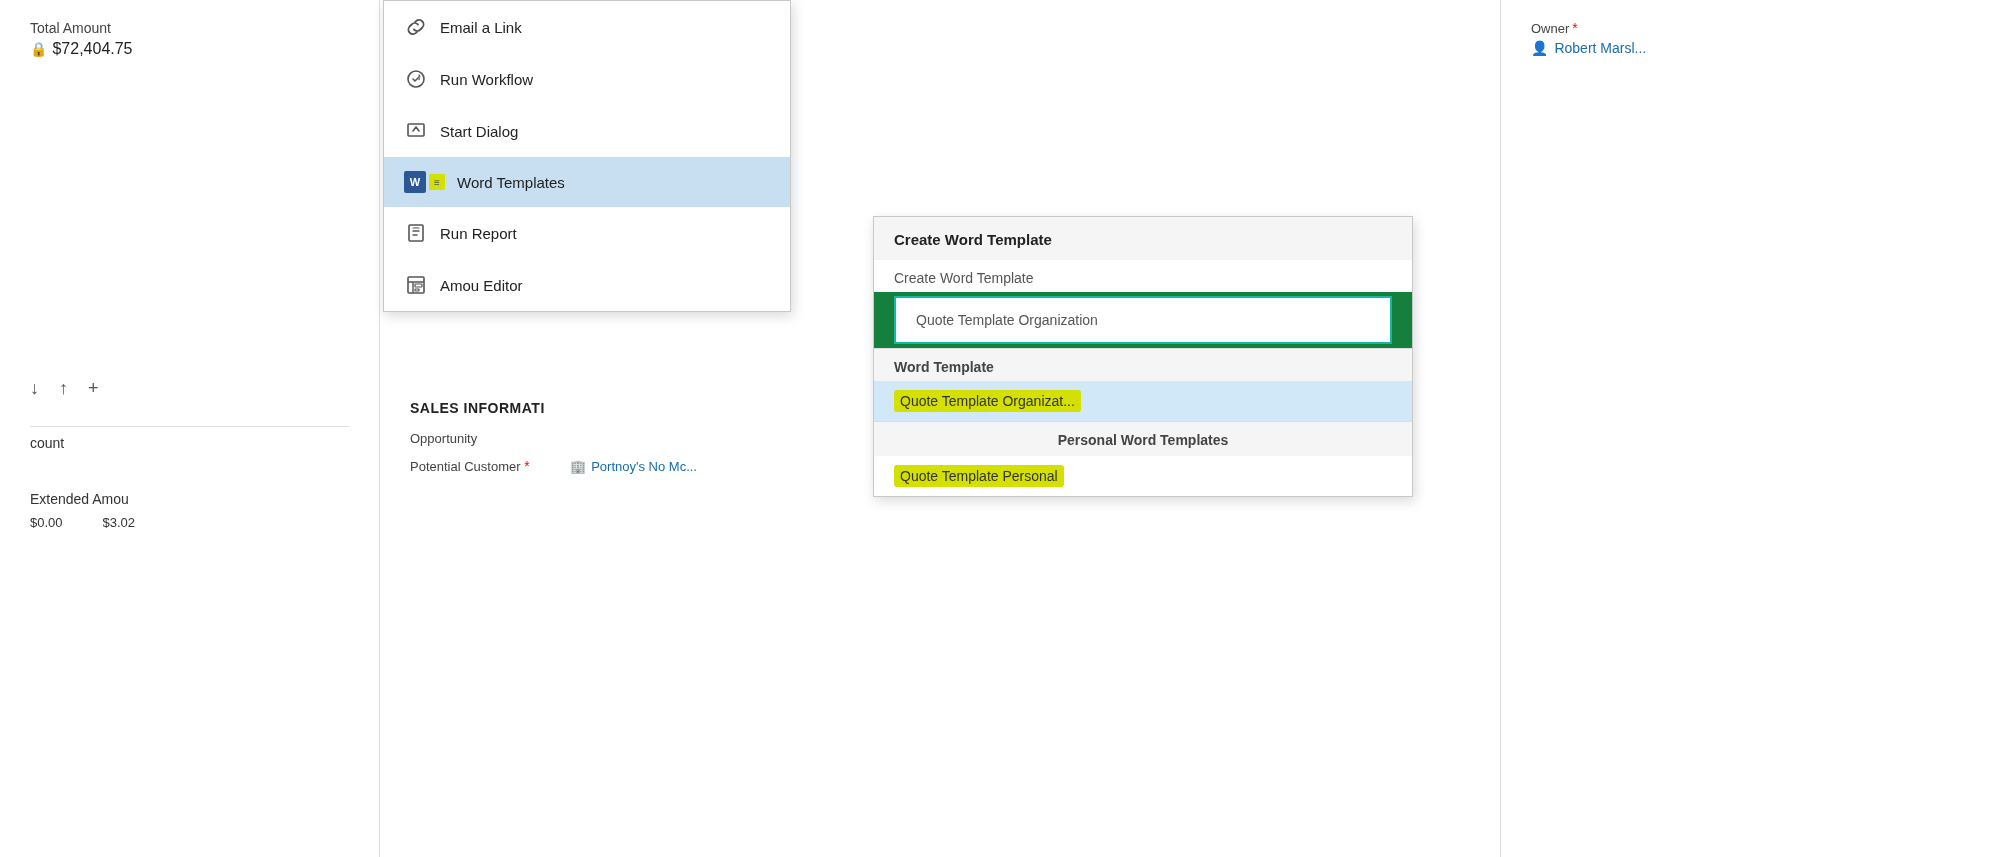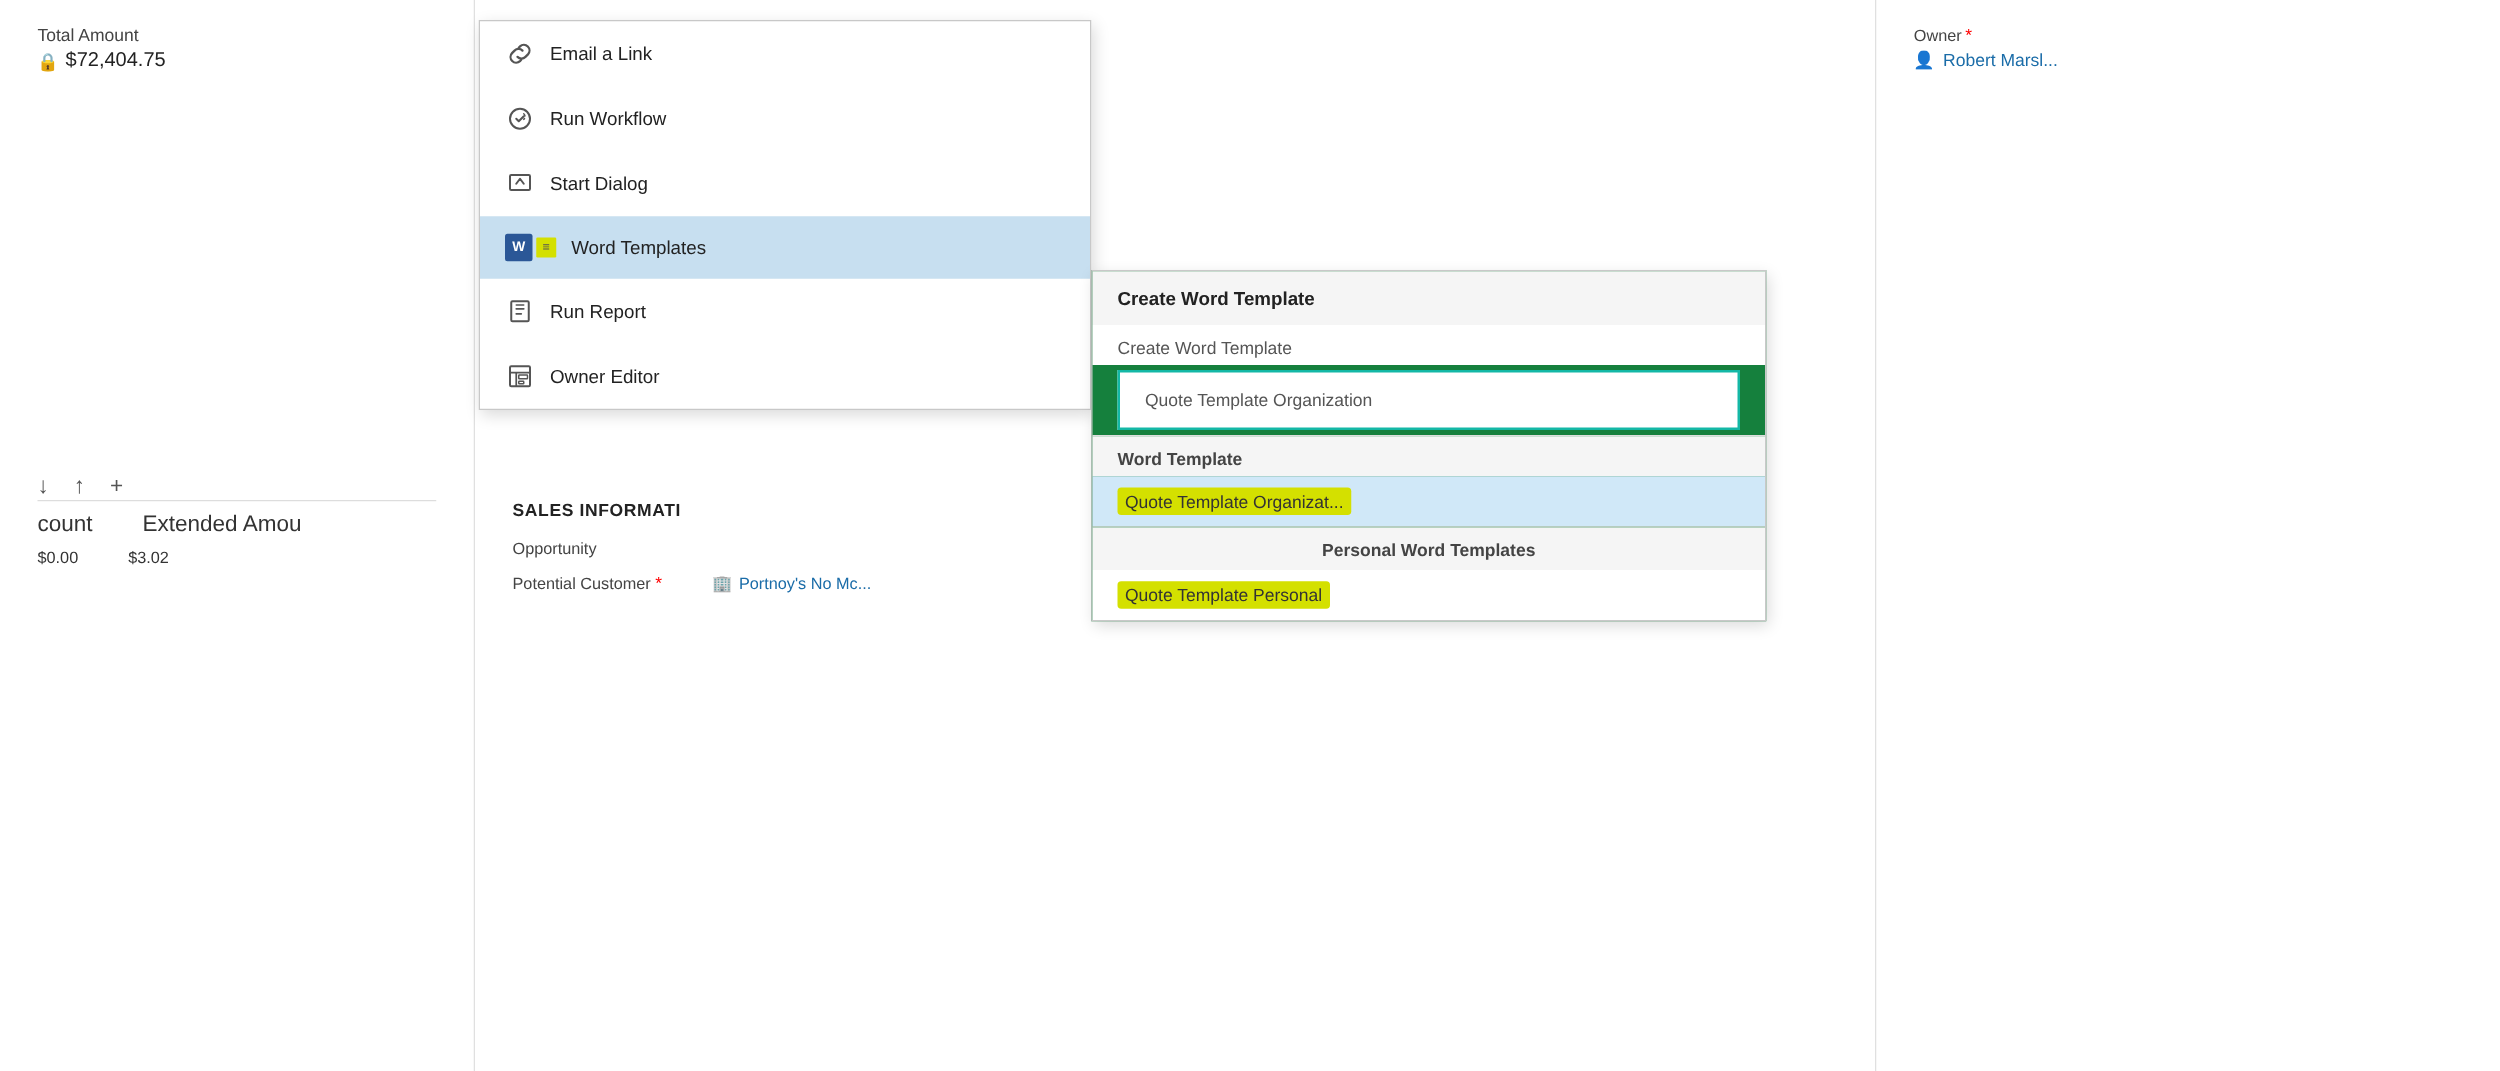--- a/index.html
+++ b/index.html
@@ -53,25 +53,26 @@
       display: flex;
       gap: 20px;
       margin-top: 320px;
       color: #555;
       font-size: 18px;
     }
 
     .table-header-row {
       display: flex;
       gap: 40px;
-      margin-top: 1px;
-      font-size: 18px;
+      margin-top: 27px;
+      font-size: 14px;
       color: #333;
       border-top: 1px solid #ddd;
       padding-top: 8px;
+      flex-direction: column;
     }
 
     .table-data-row {
       display: flex;
       gap: 40px;
       margin-top: 8px;
       font-size: 13px;
       color: #333;
     }
 
@@ -142,23 +143,23 @@
       color: #1a6ca8;
       font-size: 13px;
       display: flex;
       align-items: center;
       gap: 5px;
     }
 
     
     .dropdown-menu {
       position: absolute;
-      top: 16px;
+      top: 0;
       left: 383px;
-      width: 490px;
+      width: 408px;
       background: #fff;
       border: 1px solid #c8c8c8;
       box-shadow: 2px 4px 12px rgba(0,0,0,0.15);
       z-index: 100;
     }
 
     .menu-item {
       display: flex;
       align-items: center;
       gap: 12px;
@@ -359,21 +360,21 @@
 
   <div class="menu-item">
     <span class="menu-icon">
       <svg width="20" height="20" viewBox="0 0 20 20" fill="none">
         <rect x="2" y="2" width="16" height="16" rx="1" stroke="#555" stroke-width="1.6"></rect>
         <path d="M2 7h16M7 7v11" stroke="#555" stroke-width="1.4"></path>
         <rect x="9" y="9" width="7" height="3" rx="0.5" stroke="#555" stroke-width="1.2"></rect>
         <rect x="9" y="14" width="4" height="2" rx="0.5" stroke="#555" stroke-width="1.2"></rect>
       </svg>
     </span>
-    <span class="menu-item-text">Owner Editor</span>
+    <span class="menu-item-text">Amou Editor</span>
   </div>
 </div>
 
 <div class="submenu">
 
   <div class="submenu-header">Create Word Template</div>
 
   <div class="submenu-item" style="background:#fff; color:#555; padding: 10px 20px 6px 20px;">Create Word Template</div>
 
   <div class="submenu-item-boxed">Quote Template Organization</div>

